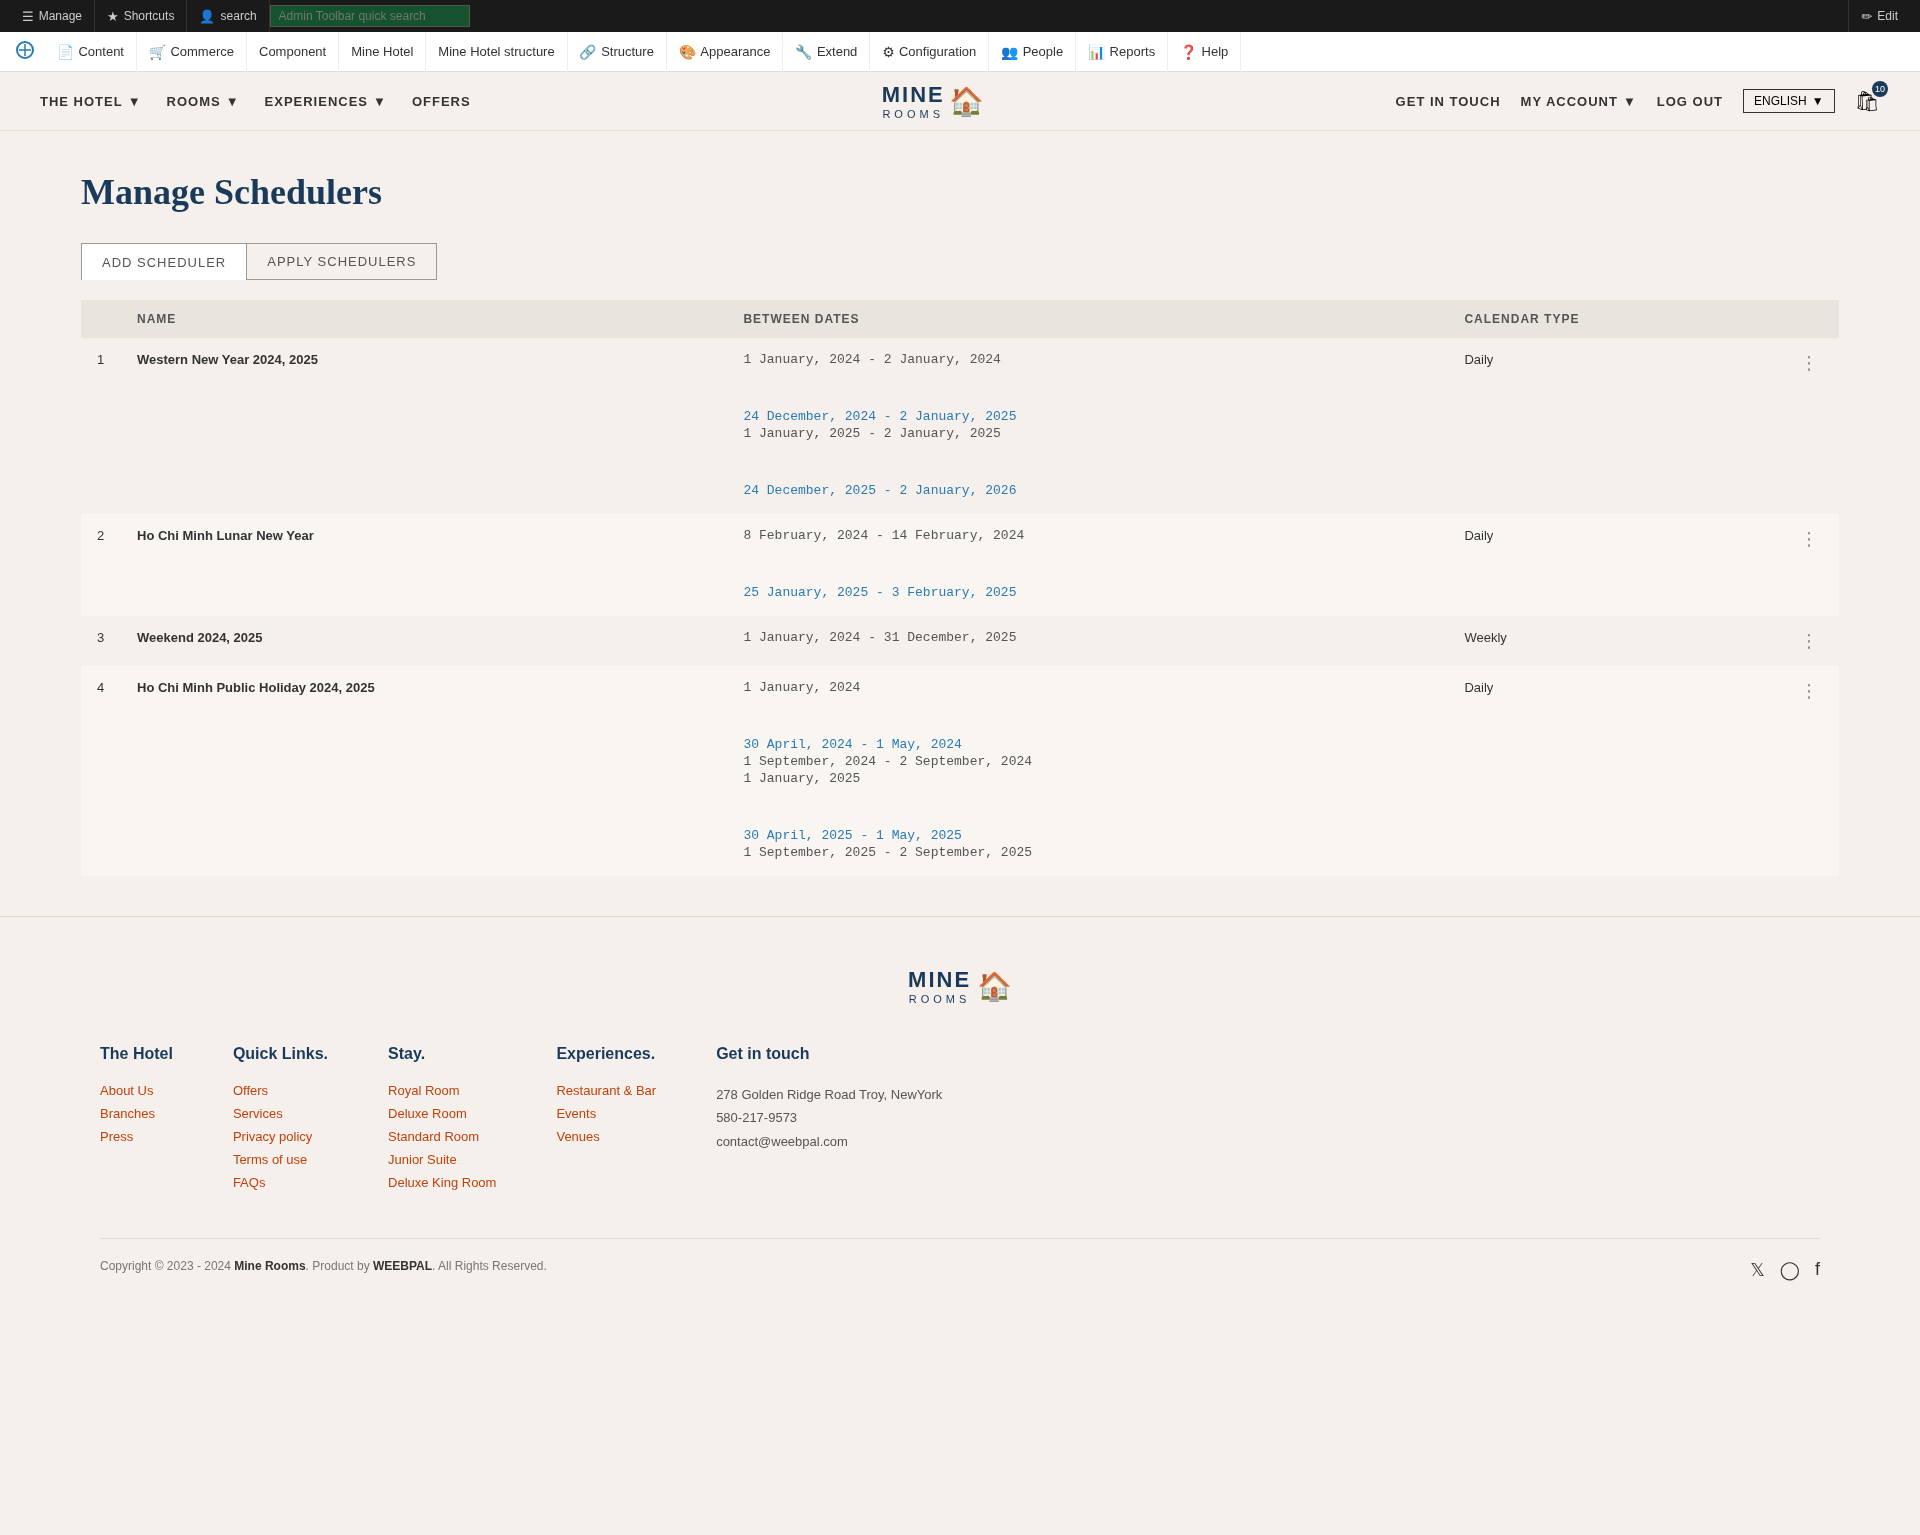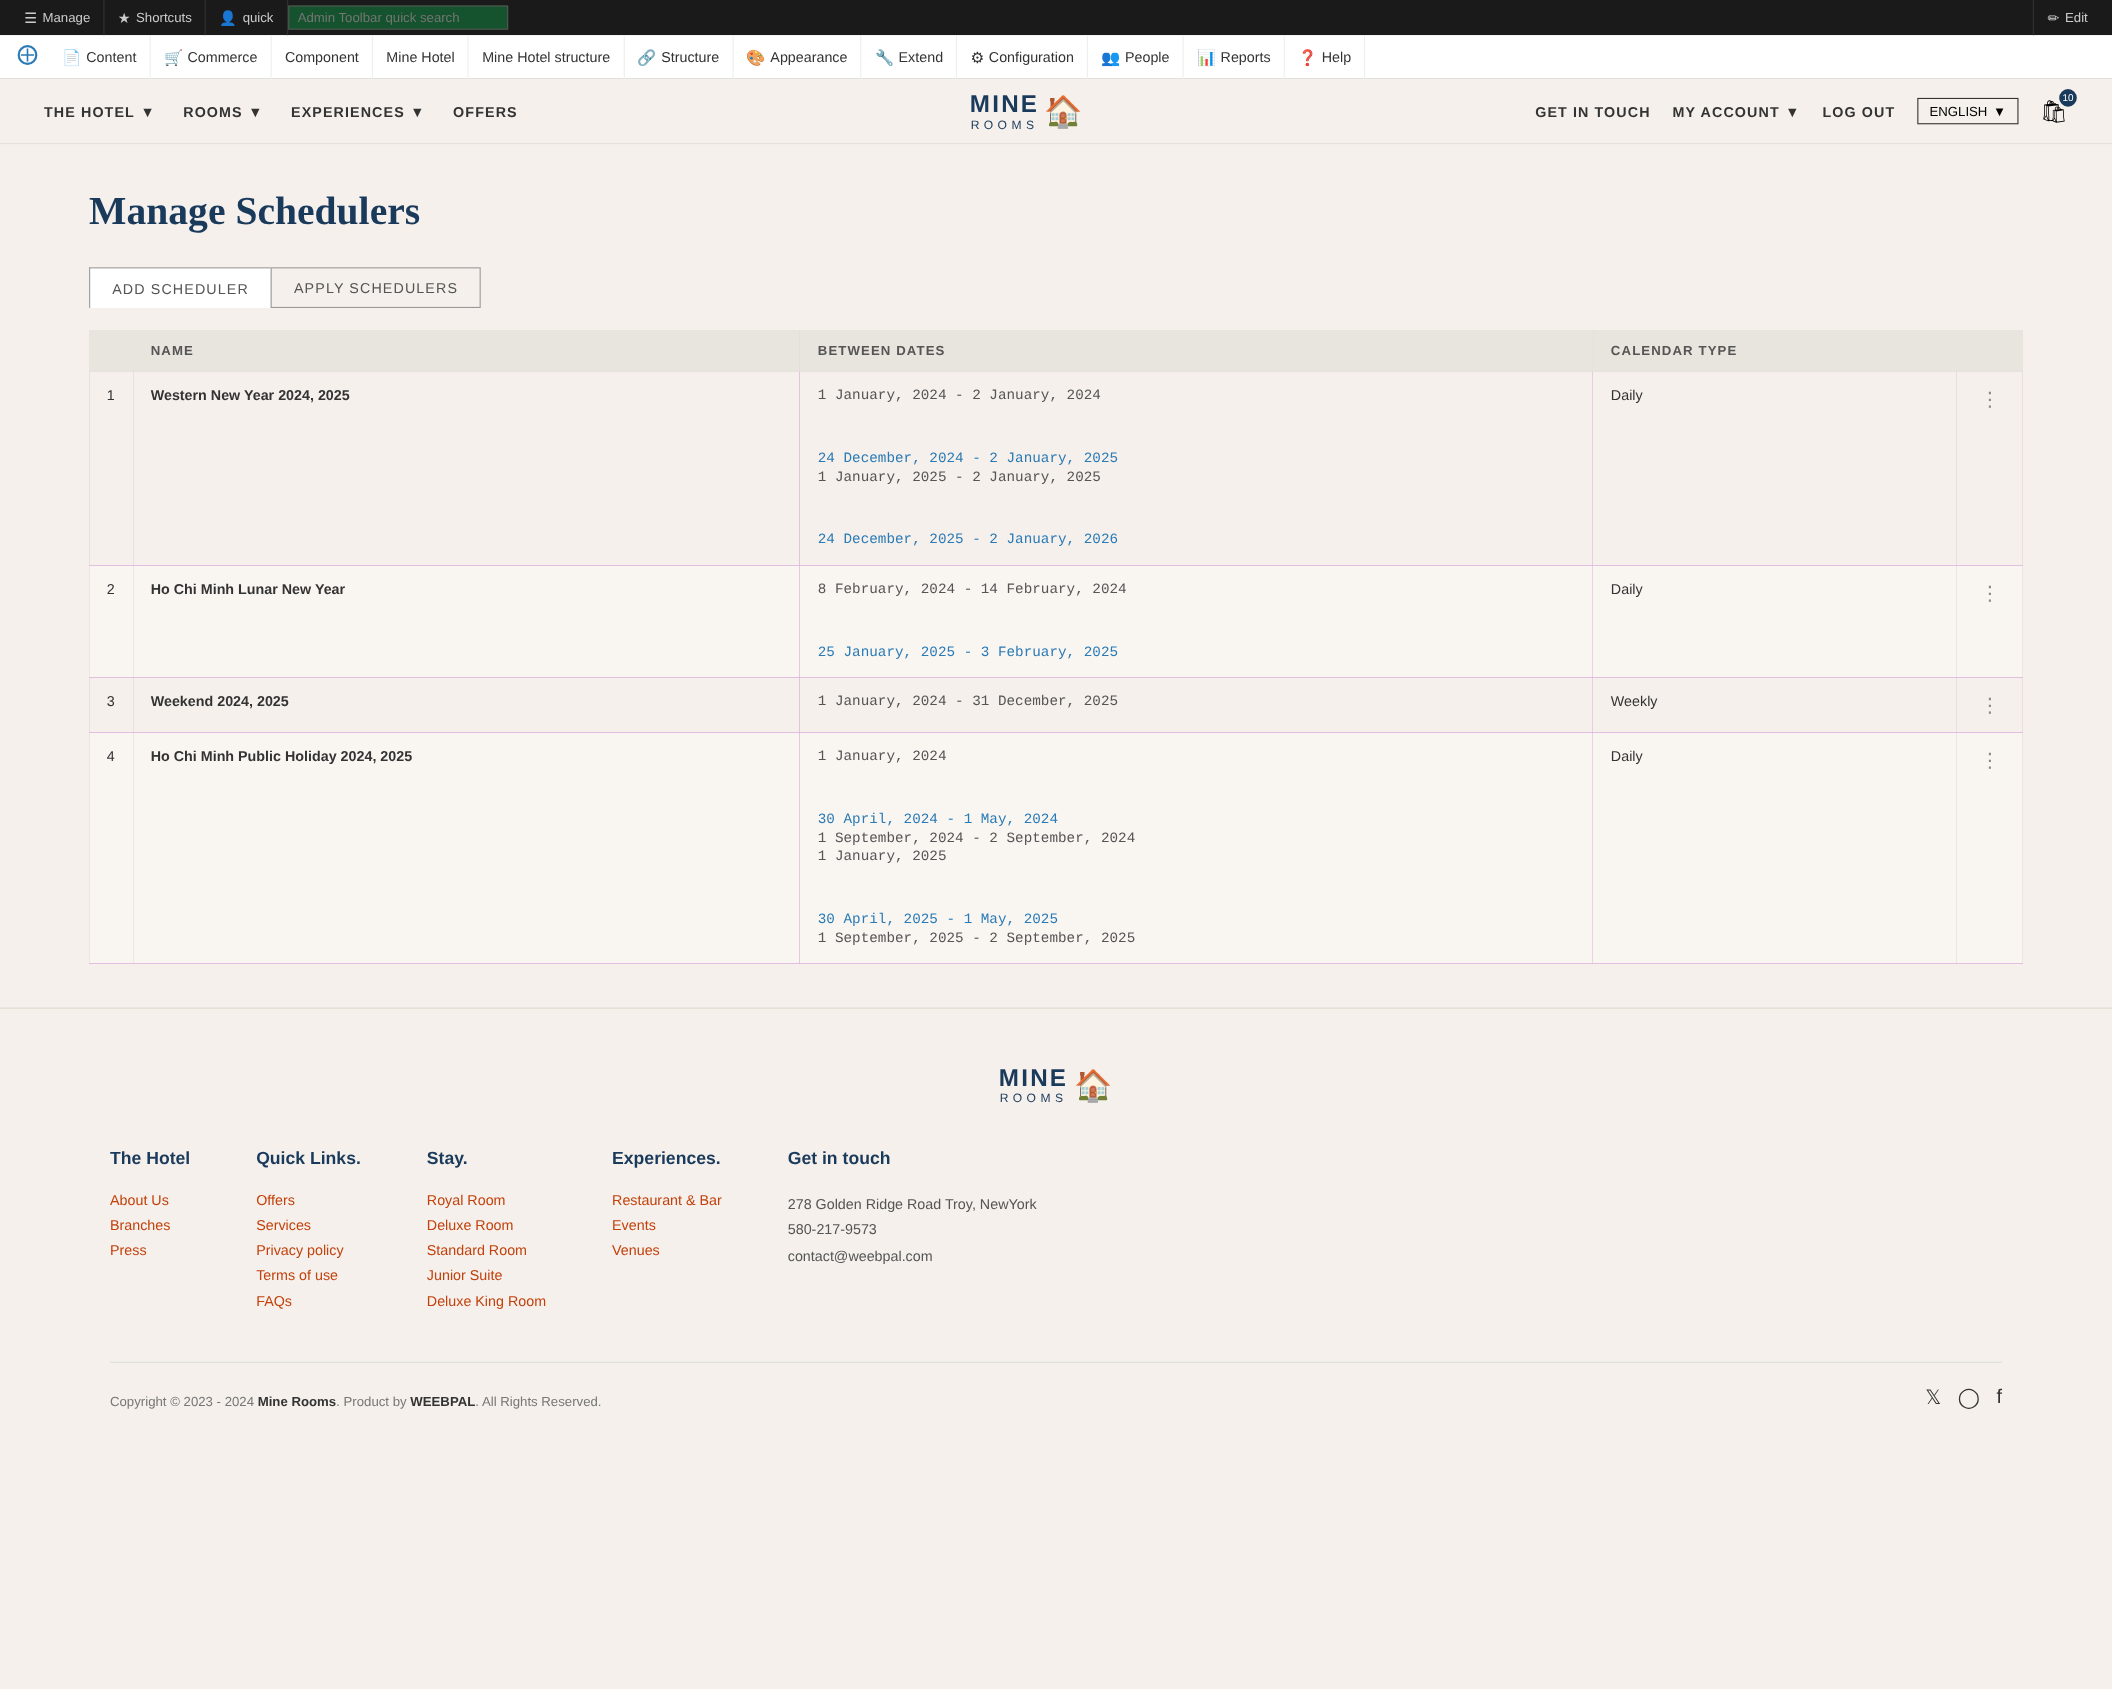--- a/index.html
+++ b/index.html
@@ -140,21 +140,21 @@
       font-size: 16px; font-weight: 900; color: #1a3a5c;
       margin-bottom: 20px;
     }
     .footer-col a {
       display: block; font-size: 13px; color: #c2410c;
       text-decoration: none; margin-bottom: 8px; cursor: pointer;
     }
     .contact-info { font-size: 13px; color: #555; line-height: 1.8; }
     .footer-bottom {
       border-top: 1px solid #ddd; padding-top: 20px;
-      display: flex; justify-content: space-between; align-items: flex-end;
+      display: flex; justify-content: space-between; align-items: flex-start;
     }
     .footer-copyright { font-size: 12px; color: #777; }
     .footer-copyright strong { color: #333; }
     .social-icons { display: flex; gap: 15px; }
     .social-icon { font-size: 18px; color: #333; cursor: pointer; }
   </style>
 </head>
 <body>
 
 <div class="admin-toolbar">
@@ -162,21 +162,21 @@
     <div class="admin-toolbar-item">
       <span class="icon">☰</span>
       <span>Manage</span>
     </div>
     <div class="admin-toolbar-item">
       <span class="icon">★</span>
       <span>Shortcuts</span>
     </div>
     <div class="admin-toolbar-item">
       <span class="icon">👤</span>
-      <span>quick</span>
+      <span>search</span>
     </div>
     <input class="admin-search" type="text" placeholder="Admin Toolbar quick search" style="">
   </div>
   <div class="admin-toolbar-right">
     <div class="admin-toolbar-item">
       <span class="icon">✏</span>
       <span>Edit</span>
     </div>
   </div>
 </div>

